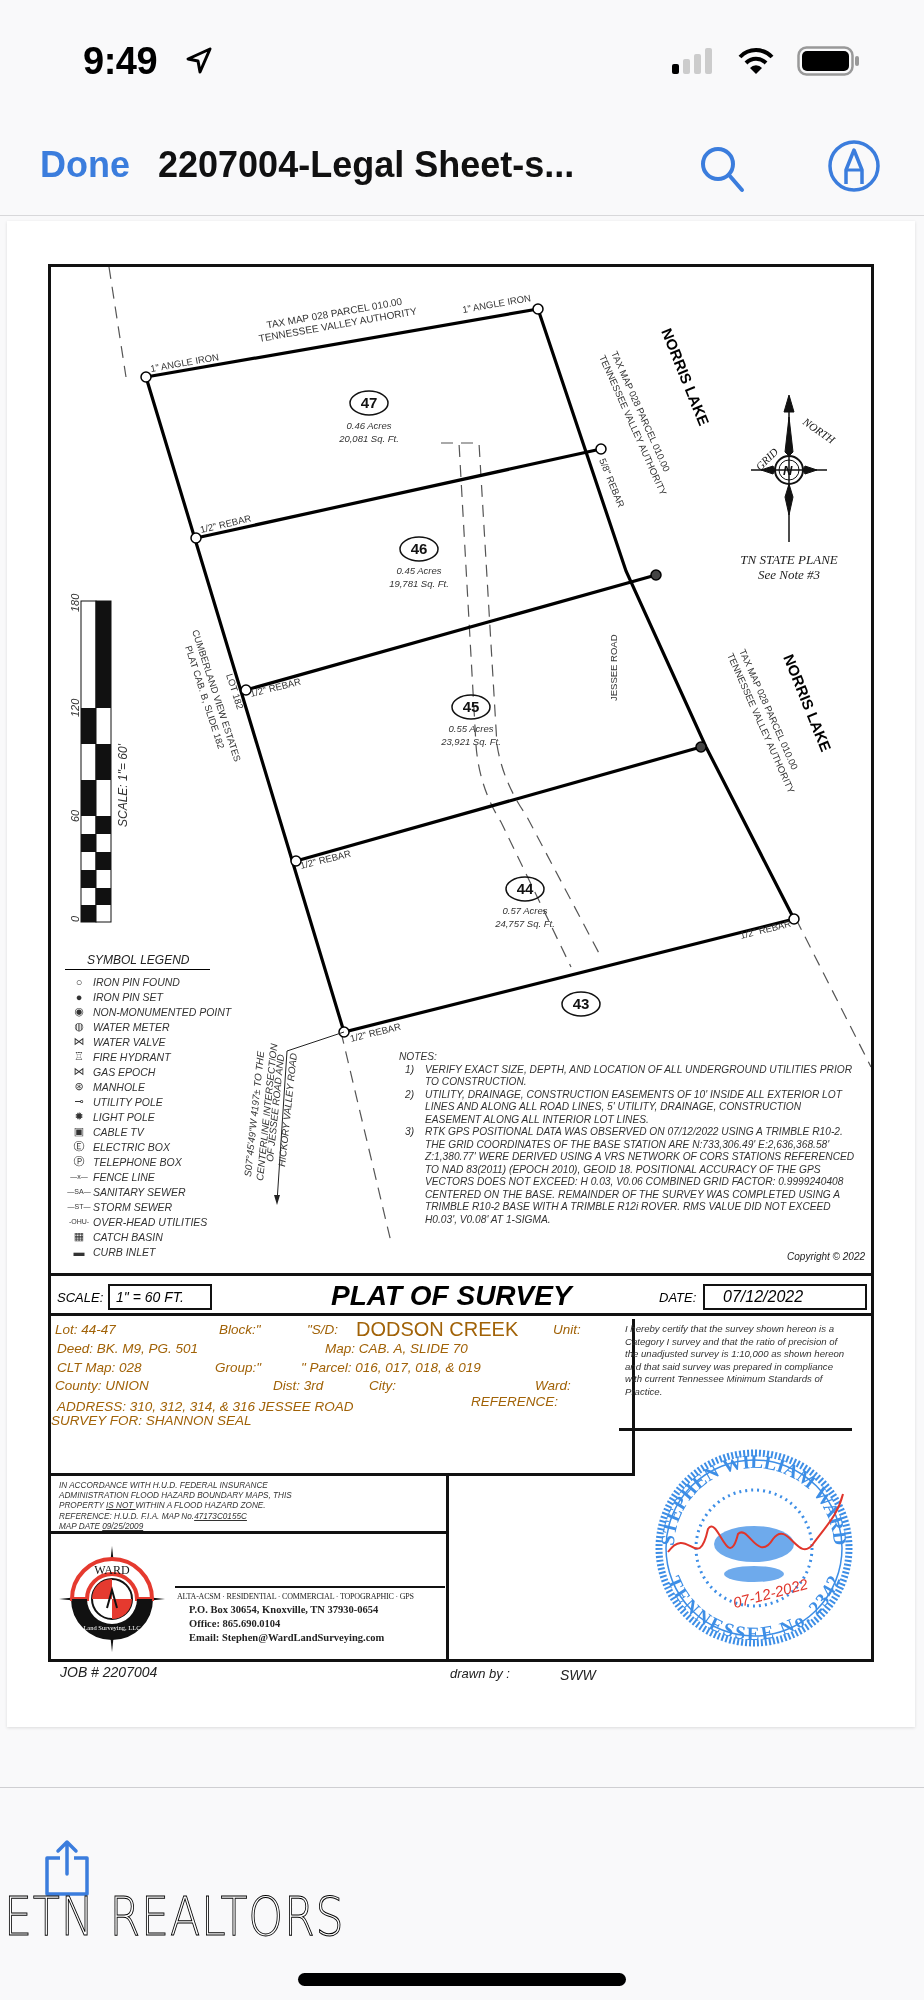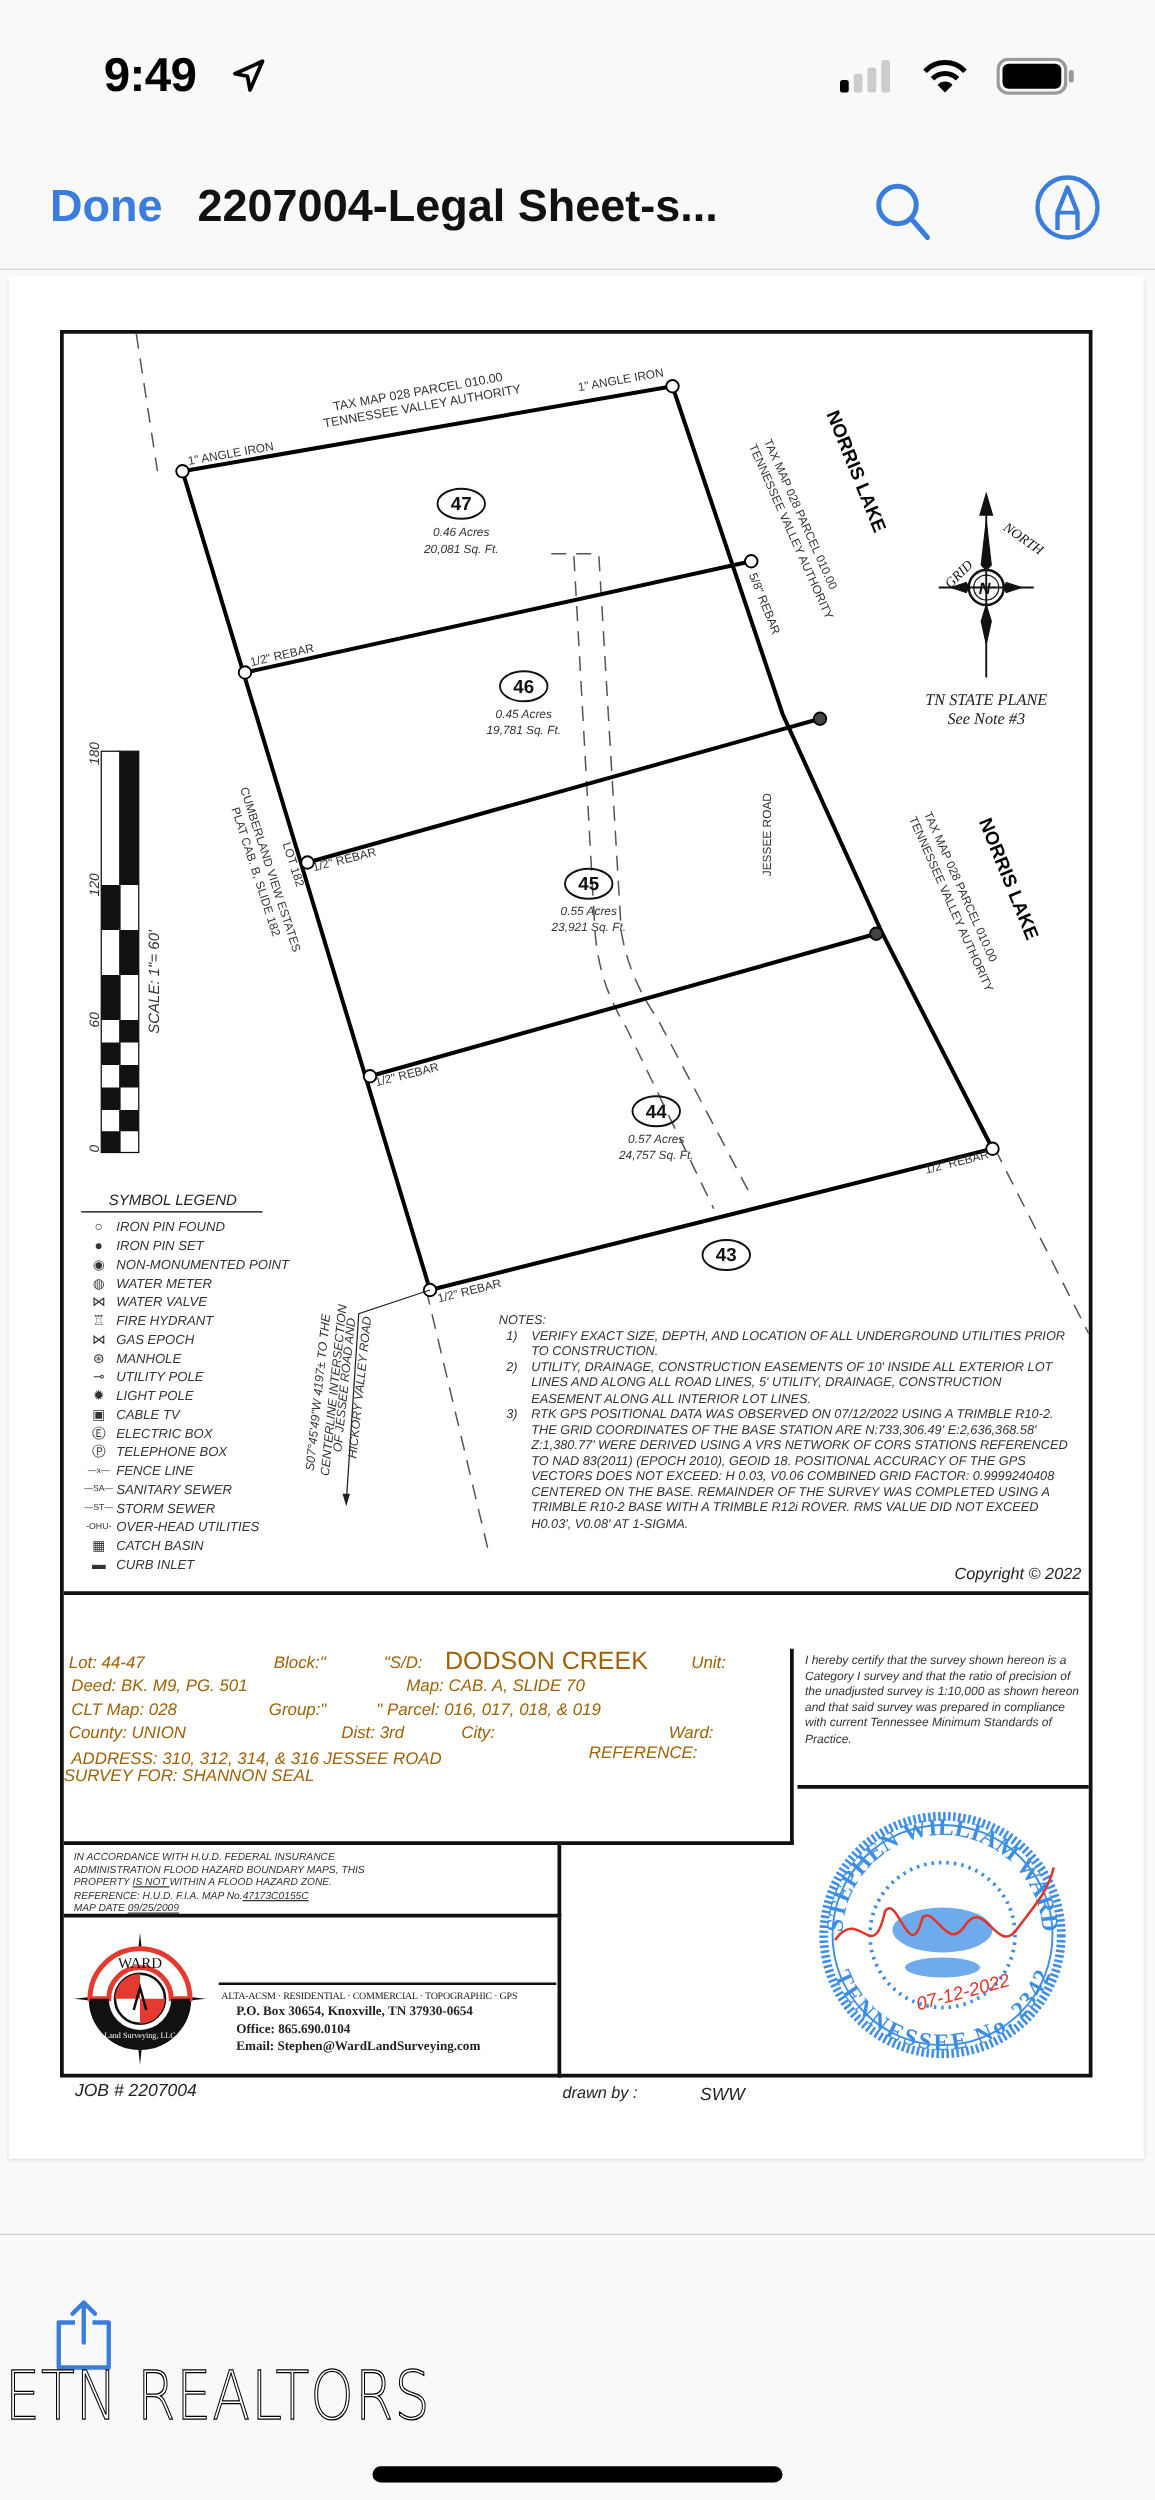--- a/index.html
+++ b/index.html
@@ -27,33 +27,33 @@
   .drawing svg { position: absolute; left: 0; top: 0; }
 
   .legend { position: absolute; left: 14px; top: 686px; width: 230px; }
   .legend-title { font-size: 12px; font-style: italic; padding-left: 22px; border-bottom: 1.5px solid #000; padding-bottom: 2px; width: 145px; color: #222; }
   .legend-item { display: flex; align-items: center; height: 15px; font-size: 10.5px; font-style: italic; color: #333; }
   .legend-item .sym { width: 28px; text-align: center; font-size: 11px; font-style: normal; }
 
   .notes { position: absolute; left: 348px; top: 784px; width: 460px; font-size: 10.2px; font-style: italic; color: #333; line-height: 12.5px; }
   .note-row { display: flex; }
   .note-num { width: 26px; padding-left: 6px; flex-shrink: 0; }
-  .copyright { position: absolute; right: 6px; top: 984px; font-size: 13px; font-style: italic; color: #222; }
+  .copyright { position: absolute; right: 6px; top: 984px; font-size: 10px; font-style: italic; color: #222; }
 
   .title-block { position: absolute; left: 0; top: 1006px; width: 820px; height: 386px; border-top: 3px solid #111; }
   .scale-row { position: absolute; left: 0; top: 0; width: 820px; height: 40px; border-bottom: 3px solid #111; }
   .scale-label { position: absolute; left: 6px; top: 14px; font-size: 13px; font-style: italic; }
   .scale-box { position: absolute; left: 57px; top: 8px; width: 104px; height: 26px; border: 2px solid #111; font-size: 14px; font-style: italic; padding: 3px 6px; }
   .plat-title { position: absolute; left: 280px; top: 4px; font-size: 28px; font-weight: 700; font-style: italic; }
   .date-label { position: absolute; left: 608px; top: 14px; font-size: 13px; font-style: italic; }
   .date-box { position: absolute; left: 652px; top: 8px; width: 164px; height: 26px; border: 2px solid #111; font-size: 16px; font-style: italic; padding: 2px 18px; }
 
   .info-block { position: absolute; left: 0; top: 43px; width: 584px; height: 157px; border-right: 3px solid #111; border-bottom: 3px solid #111; font-style: italic; font-size: 13.5px; color: #a16207; }
   .info-block div { position: absolute; white-space: nowrap; }
-  .cert { position: absolute; left: 587px; top: 43px; width: 233px; height: 112px; border-bottom: 3px solid #111; font-size: 9.6px; font-style: italic; color: #333; padding: 4px 6px; line-height: 12.5px; }
+  .cert { position: absolute; left: 568px; top: 43px; width: 233px; height: 112px; border-bottom: 3px solid #111; font-size: 9.6px; font-style: italic; color: #333; padding: 4px 6px; line-height: 12.5px; }
   .seal-box { position: absolute; left: 587px; top: 158px; width: 233px; height: 228px; }
   .flood { position: absolute; left: 0; top: 200px; width: 398px; height: 58px; border-right: 3px solid #111; border-bottom: 3px solid #111; font-size: 8.2px; font-style: italic; color: #333; padding: 5px 8px; line-height: 10.2px; }
   .flood u { text-decoration: underline; }
   .company { position: absolute; left: 0; top: 258px; width: 398px; height: 128px; border-right: 3px solid #111; }
   .company-name { position: absolute; left: 126px; top: 28px; font-family: "Liberation Serif", serif; font-size: 19px; color: #111; }
   .company-rule { position: absolute; left: 124px; top: 52px; width: 270px; height: 2px; background: #111; }
   .company-services { position: absolute; left: 126px; top: 58px; font-family: "Liberation Serif", serif; font-size: 8px; color: #222; letter-spacing: -0.2px; }
   .company-line { position: absolute; left: 138px; font-family: "Liberation Serif", serif; font-size: 10.5px; font-weight: 700; color: #222; }
   .revisions { position: absolute; left: 398px; top: 200px; width: 189px; height: 186px; border-right: 3px solid #111; }
   .rev-label { font-size: 13px; font-style: italic; color: #333; padding: 2px 6px; height: 21px; border-bottom: 2px solid #111; }
@@ -348,20 +348,27 @@
           <div class="note-row">
             <span class="note-num">3)</span>
             <span>RTK GPS POSITIONAL DATA WAS OBSERVED ON 07/12/2022 USING A TRIMBLE R10-2. THE GRID COORDINATES OF THE BASE STATION ARE N:733,306.49' E:2,636,368.58' Z:1,380.77' WERE DERIVED USING A VRS NETWORK OF CORS STATIONS REFERENCED TO NAD 83(2011) (EPOCH 2010), GEOID 18. POSITIONAL ACCURACY OF THE GPS VECTORS DOES NOT EXCEED: H 0.03, V0.06 COMBINED GRID FACTOR: 0.9999240408 CENTERED ON THE BASE. REMAINDER OF THE SURVEY WAS COMPLETED USING A TRIMBLE R10-2 BASE WITH A TRIMBLE R12i ROVER. RMS VALUE DID NOT EXCEED H0.03', V0.08' AT 1-SIGMA.</span>
           </div>
         </div>
     </div>
     <div class="copyright">Copyright © 2022</div>
   </div>
 
   <div class="title-block">
+    <div class="scale-row">
+      <span class="scale-label">SCALE:</span>
+      <span class="scale-box">1" = 60    FT.</span>
+      <span class="plat-title">PLAT OF SURVEY</span>
+      <span class="date-label">DATE:</span>
+      <span class="date-box">07/12/2022</span>
+    </div>
 
     <div class="info-block">
       <div style="left:4px;top:3px">Lot: 44-47</div>
       <div style="left:168px;top:3px">Block:"</div>
       <div style="left:256px;top:3px">"S/D:</div>
       <div style="left:305px;top:-1px;font-size:20px;font-style:normal">DODSON CREEK</div>
       <div style="left:502px;top:3px">Unit:</div>
       <div style="left:6px;top:22px">Deed:  BK. M9, PG. 501</div>
       <div style="left:274px;top:22px">Map:   CAB. A, SLIDE 70</div>
       <div style="left:6px;top:41px">CLT Map:   028</div>

